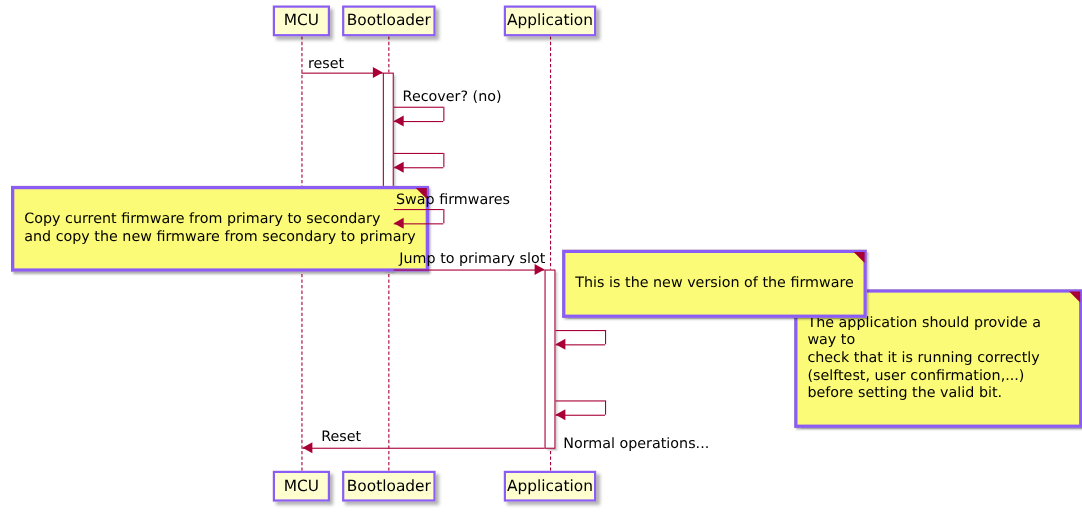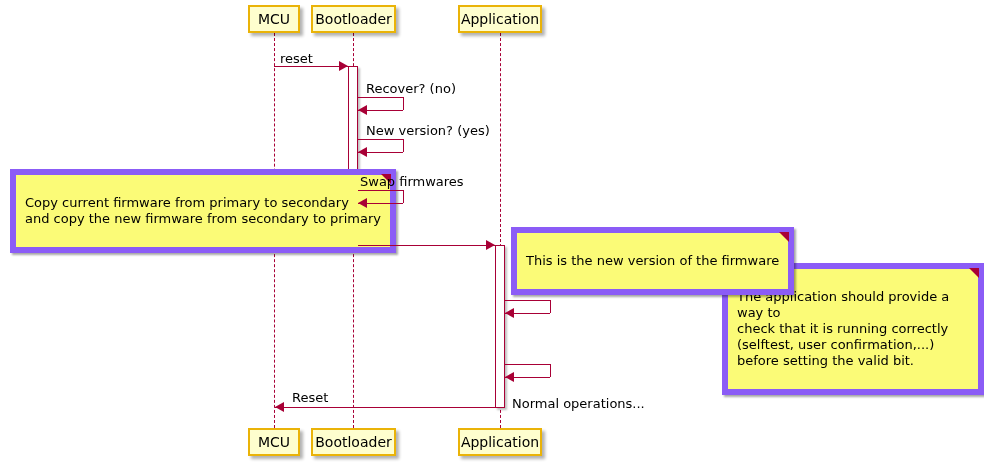--- a/index.html
+++ b/index.html
@@ -10,21 +10,21 @@
     background: #ffffff;
     font-family: "DejaVu Sans", "Liberation Sans", sans-serif;
     font-size: 13px;
     color: #000000;
     overflow: hidden;
   }
   .participant {
     position: absolute;
     height: 28px;
     background: #FEFECE;
-    border: 2px solid #eab308;
+    border: 2px solid #8b5cf6;
     box-shadow: 3px 3px 3px rgba(0,0,0,0.3);
     box-sizing: border-box;
     display: flex;
     align-items: center;
     justify-content: center;
     font-size: 14px;
   }
   .lifeline {
     position: absolute;
     width: 0;
@@ -64,21 +64,21 @@
   }
   .msg-label {
     position: absolute;
     white-space: nowrap;
     font-size: 13px;
     line-height: 15px;
   }
   .note {
     position: absolute;
     background: #FBFB77;
-    border: 6px solid #8b5cf6;
+    border: 3px solid #8b5cf6;
     box-shadow: 2px 2px 2px rgba(0,0,0,0.35);
     padding: 4px 9px;
     white-space: pre-line;
     font-size: 13px;
     line-height: 16px;
     box-sizing: border-box;
   }
   .fold {
     position: absolute;
     top: -1px; right: -1px;
@@ -119,32 +119,32 @@
   <div class="msg-label" style="left:280px; top:51px;">reset</div>
   <div class="hline" style="left:274px; top:66px; width:74px;"></div>
   <div class="arr-r" style="left:339px; top:61px;"></div>
 
   <div class="msg-label" style="left:366px; top:81px;">Recover? (no)</div>
   <div class="hline" style="left:358px; top:97px; width:45px;"></div>
   <div class="vline" style="left:403px; top:97px; height:13px;"></div>
   <div class="hline" style="left:358px; top:110px; width:45px;"></div>
   <div class="arr-l" style="left:358px; top:105px;"></div>
 
-  <div class="msg-label" style="left:366px; top:123px;">New version? (yes)</div>
   <div class="hline" style="left:358px; top:139px; width:45px;"></div>
   <div class="vline" style="left:403px; top:139px; height:13px;"></div>
   <div class="hline" style="left:358px; top:152px; width:45px;"></div>
   <div class="arr-l" style="left:358px; top:147px;"></div>
 
   <div class="msg-label" style="left:360px; top:174px;">Swap firmwares</div>
   <div class="hline" style="left:358px; top:190px; width:45px;"></div>
   <div class="vline" style="left:403px; top:190px; height:13px;"></div>
   <div class="hline" style="left:358px; top:203px; width:45px;"></div>
   <div class="arr-l" style="left:358px; top:198px;"></div>
 
+  <div class="msg-label" style="left:363px; top:228px;">Jump to primary slot</div>
   <div class="hline" style="left:358px; top:245px; width:137px;"></div>
   <div class="arr-r" style="left:486px; top:240px;"></div>
 
   <div class="hline" style="left:505px; top:300px; width:45px;"></div>
   <div class="vline" style="left:550px; top:300px; height:13px;"></div>
   <div class="hline" style="left:505px; top:313px; width:45px;"></div>
   <div class="arr-l" style="left:505px; top:308px;"></div>
 
   <div class="msg-label" style="left:512px; top:348px;margin-top:48px;">Normal operations...</div>
   <div class="hline" style="left:505px; top:364px; width:45px;"></div>

